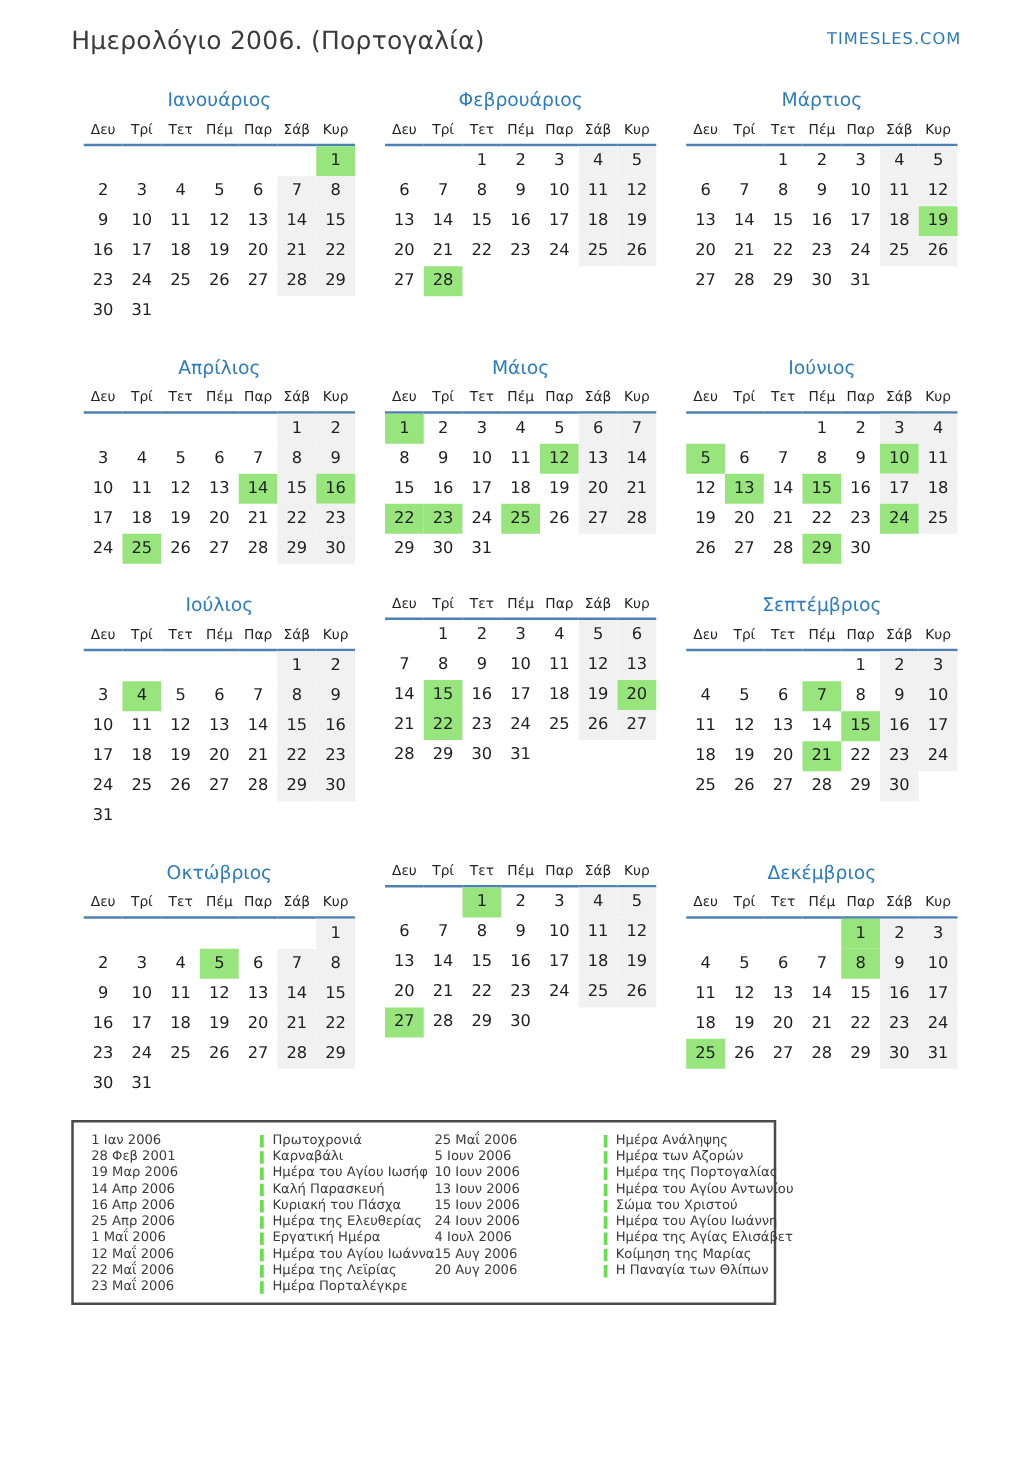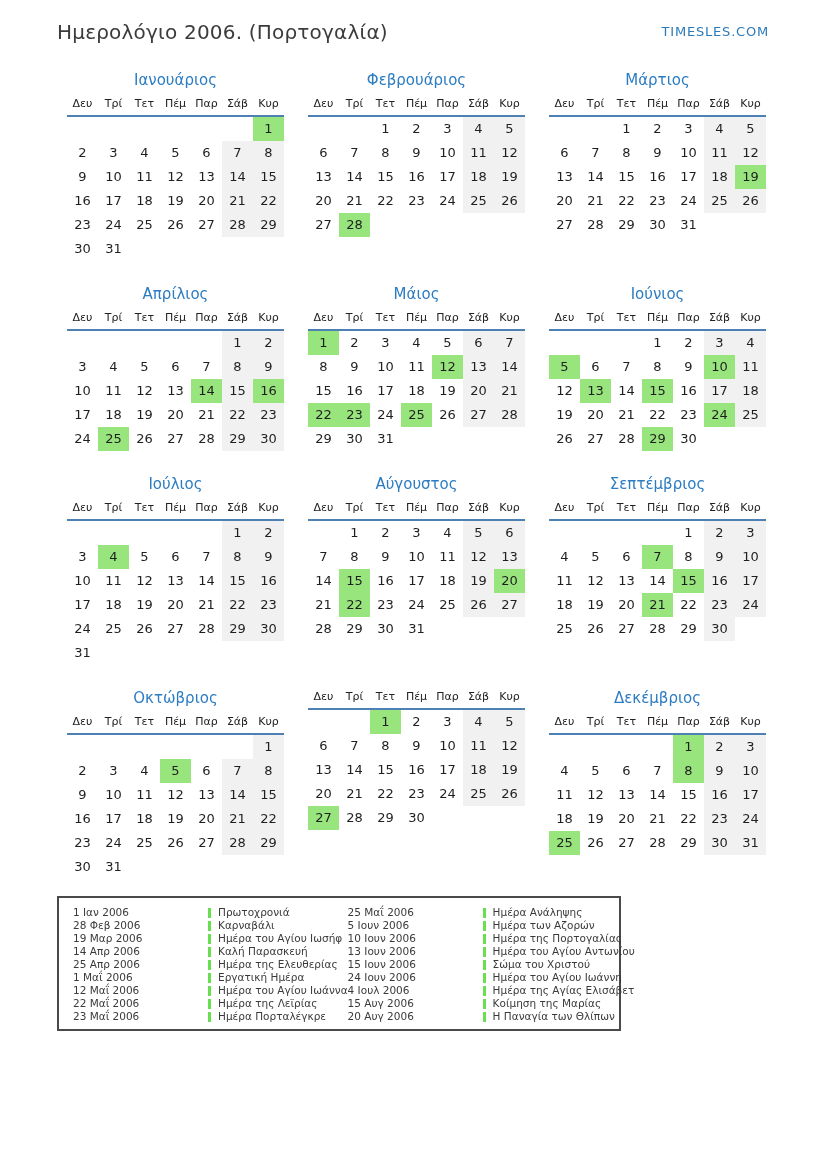--- a/index.html
+++ b/index.html
@@ -440,21 +440,20 @@
         <div class="dc">31</div>
         <div class="dc empty"></div>
         <div class="dc empty"></div>
         <div class="dc empty"></div>
         <div class="dc empty"></div>
         <div class="dc empty"></div>
         <div class="dc empty"></div>
       </div>
     </div>
     <div class="month">
-      <div class="mtitle">Αύγουστος</div>
       <div class="mgrid">
         <div class="dh">Δευ</div>
         <div class="dh">Τρί</div>
         <div class="dh">Τετ</div>
         <div class="dh">Πέμ</div>
         <div class="dh">Παρ</div>
         <div class="dh">Σάβ</div>
         <div class="dh">Κυρ</div>
         <div class="dc empty"></div>
         <div class="dc">1</div>
@@ -693,38 +692,45 @@
 
 <div class="lcol">
       <div class="lrow">
         <span class="ldate">1 Ιαν 2006</span>
         <span class="lname">
           <span class="ltick"></span>
           <span>Πρωτοχρονιά</span>
         </span>
       </div>
       <div class="lrow">
-        <span class="ldate">28 Φεβ 2006</span>
+        <span class="ldate">28 Φεβ 2001</span>
         <span class="lname">
           <span class="ltick"></span>
           <span>Καρναβάλι</span>
         </span>
       </div>
       <div class="lrow">
         <span class="ldate">19 Μαρ 2006</span>
         <span class="lname">
           <span class="ltick"></span>
           <span>Ημέρα του Αγίου Ιωσήφ</span>
         </span>
       </div>
       <div class="lrow">
         <span class="ldate">14 Απρ 2006</span>
         <span class="lname">
           <span class="ltick"></span>
           <span>Καλή Παρασκευή</span>
+        </span>
+      </div>
+      <div class="lrow">
+        <span class="ldate">16 Απρ 2006</span>
+        <span class="lname">
+          <span class="ltick"></span>
+          <span>Κυριακή του Πάσχα</span>
         </span>
       </div>
       <div class="lrow">
         <span class="ldate">25 Απρ 2006</span>
         <span class="lname">
           <span class="ltick"></span>
           <span>Ημέρα της Ελευθερίας</span>
         </span>
       </div>
       <div class="lrow">

